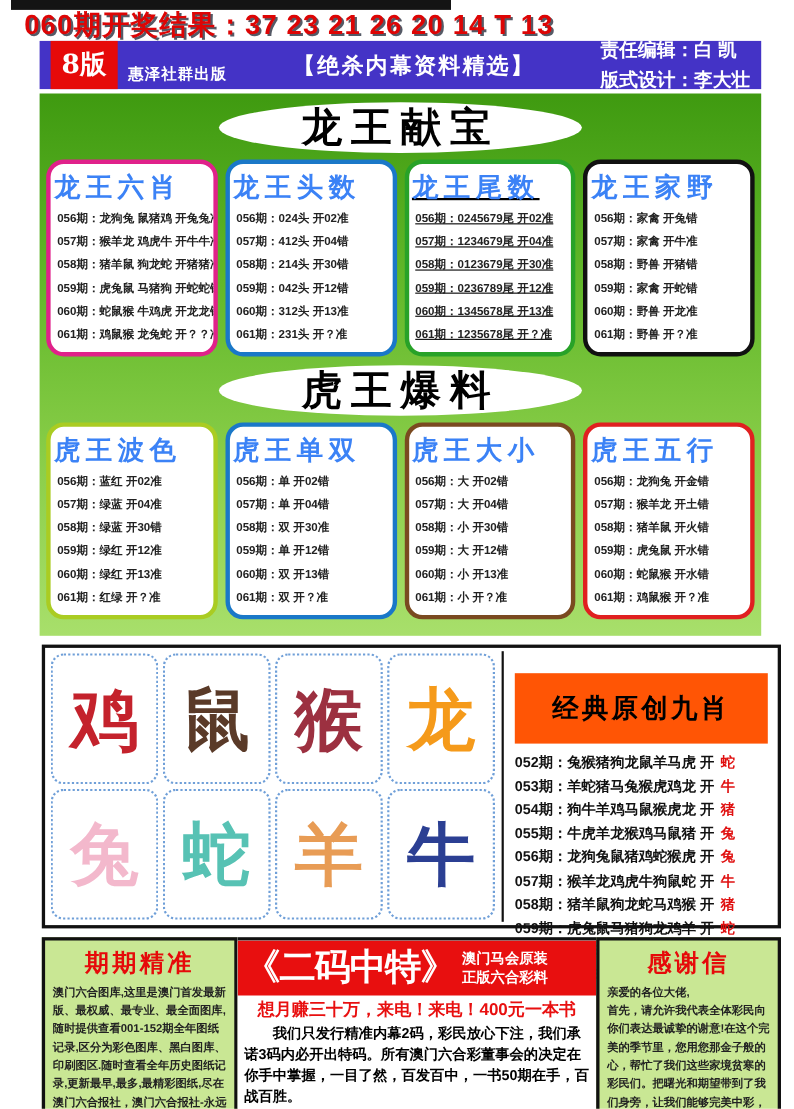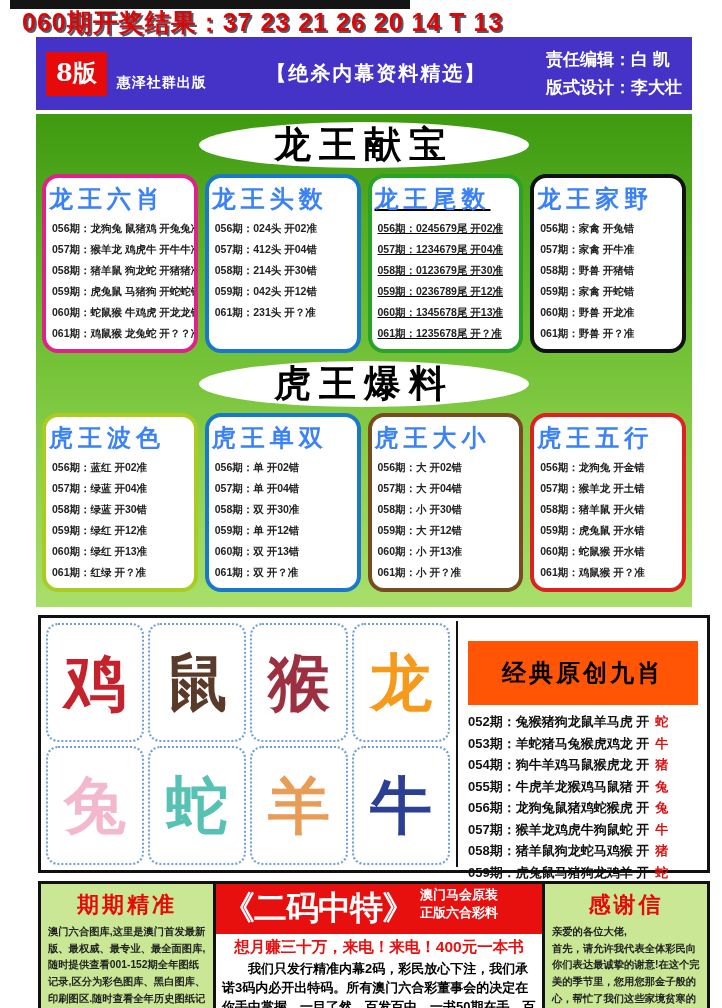--- a/index.html
+++ b/index.html
@@ -13,21 +13,21 @@
   .top-strip { position:relative; height:37px; background:#ffffff;text-align:right; }
   .top-black-bar { position:absolute; left:10px; top:0; width:400px; height:9px; background:#141414; }
   .result-text {
     position:absolute; left:22px; top:6px;
     font-size:25px; font-weight:bold; letter-spacing:1px;
     color:#dd0505; text-shadow:2px 2px 0 #555a66;
     white-space:nowrap;
   }
   
   .masthead {
-    margin:0 30px 0 36px; height:73px; background:#4433c6;
+    margin:0 30px 0 36px; height:44px; background:#4433c6;
     display:flex; align-items:center; padding:0 10px; color:#fff;
   }
   .edition-badge {
     background:#e60a0a; color:#fff; font-weight:bold; font-size:24px;
     padding:5px 10px 7px; font-family:"DejaVu Serif",serif;
   }
   .publisher { font-size:14px; font-weight:bold; margin:18px 0 0 10px; letter-spacing:1px; }
   .head-title { flex:1; text-align:center; font-size:20px; font-weight:bold; letter-spacing:2px; font-family:Liberation Mono, monospace; }
   .credits { font-size:17px; font-weight:bold; line-height:1.6; white-space:nowrap; }
   
@@ -86,21 +86,21 @@
   .nrow { font-size:13px; font-weight:bold; color:#111; line-height:21.5px; white-space:nowrap; }
   .nres { color:#e01010; margin-left:6px; }
   
   .bottom { margin:8px 12px 0 38px; display:flex; height:180px; }
   .bbox { border:3px solid #111; height:100%; overflow:hidden; }
   .bleft  { width:178px; background:#c9e794; padding:4px 7px; }
   .bcenter{ width:326px; background:#ffffff; border-left:none; border-right:none; }
   .bright { width:168px; background:#c9e794; padding:4px 7px; }
   .btitle { text-align:center; color:#e60a0a; font-size:22px; font-weight:bold; letter-spacing:3px; margin:2px 0 4px; white-space:nowrap; }
   .bsmall { font-size:10.3px; font-weight:bold; color:#222; line-height:1.62; }
-  .band { background:#e80f0f; color:#fff; display:flex; padding:2px 6px 3px; }
+  .band { background:#e80f0f; color:#fff; display:flex; align-items:center; padding:2px 6px 3px; }
   .band-title { font-size:33px; font-weight:bold; font-family:"DejaVu Serif",serif; white-space:nowrap; letter-spacing:-1px; }
   .band-sub { font-size:13px; font-weight:bold; line-height:1.35; margin-left:6px; white-space:nowrap; }
   .tagline { color:#e80f0f; font-size:15.5px; font-weight:bold; text-align:center; margin:3px 0 2px; white-space:nowrap; }
   .cbody { font-size:13px; font-weight:bold; color:#000; line-height:1.45; padding:0 6px; text-indent:2em; }
   .greeting { display:block; }
 </style>
 </head>
 <body>
 
 <div class="page">
@@ -135,20 +135,21 @@
         <div class="sline">059期：虎兔鼠 马猪狗 开蛇蛇错</div>
         <div class="sline">060期：蛇鼠猴 牛鸡虎 开龙龙错</div>
         <div class="sline">061期：鸡鼠猴 龙兔蛇 开？？准</div>
       </div>
       <div class="sbox b-blue">
         <div class="sbox-title">龙王头数</div>
         <div class="sline">056期：024头 开02准</div>
         <div class="sline">057期：412头 开04错</div>
         <div class="sline">058期：214头 开30错</div>
         <div class="sline">059期：042头 开12错</div>
+        <div class="sline">060期：312头 开13准</div>
         <div class="sline">061期：231头 开？准</div>
       </div>
       <div class="sbox b-green">
         <div class="sbox-title">龙王尾数</div>
         <div class="sline">056期：0245679尾 开02准</div>
         <div class="sline">057期：1234679尾 开04准</div>
         <div class="sline">058期：0123679尾 开30准</div>
         <div class="sline">059期：0236789尾 开12准</div>
         <div class="sline">060期：1345678尾 开13准</div>
         <div class="sline">061期：1235678尾 开？准</div>

